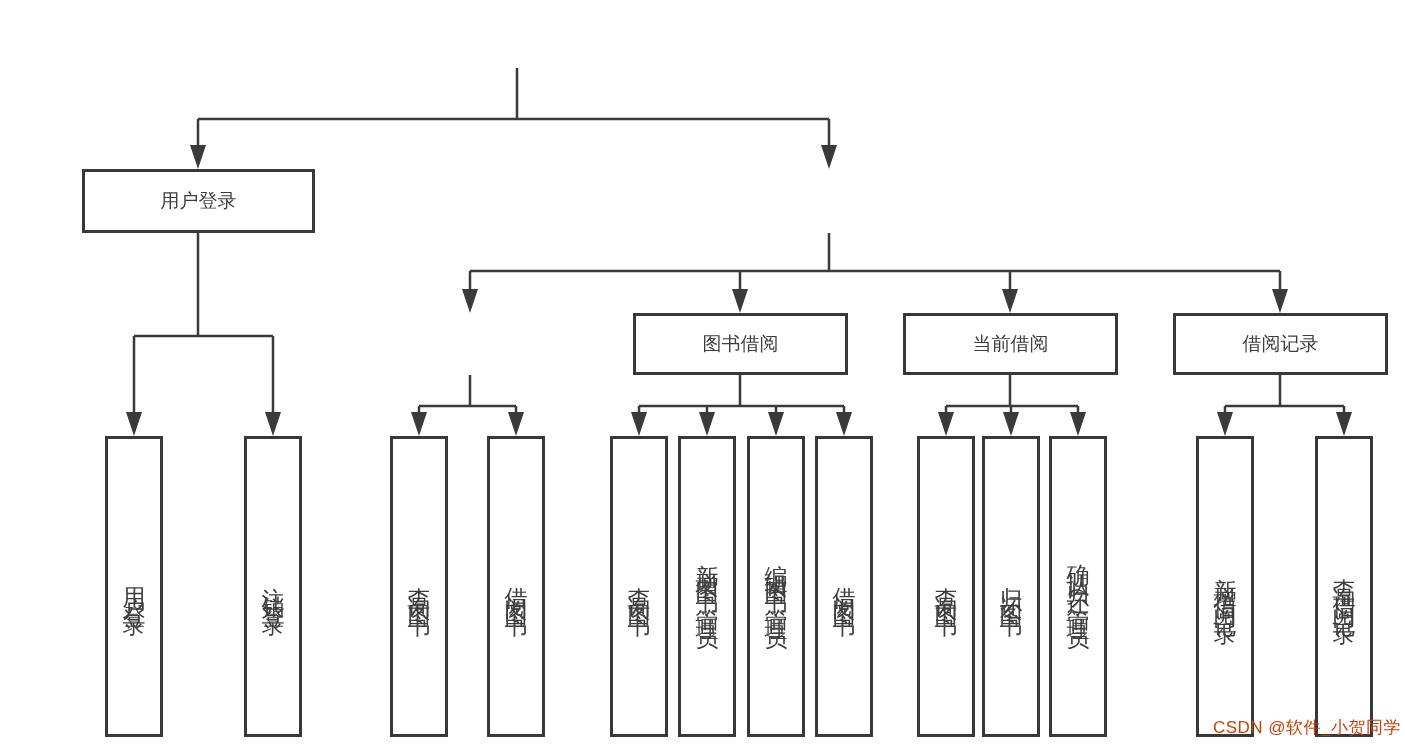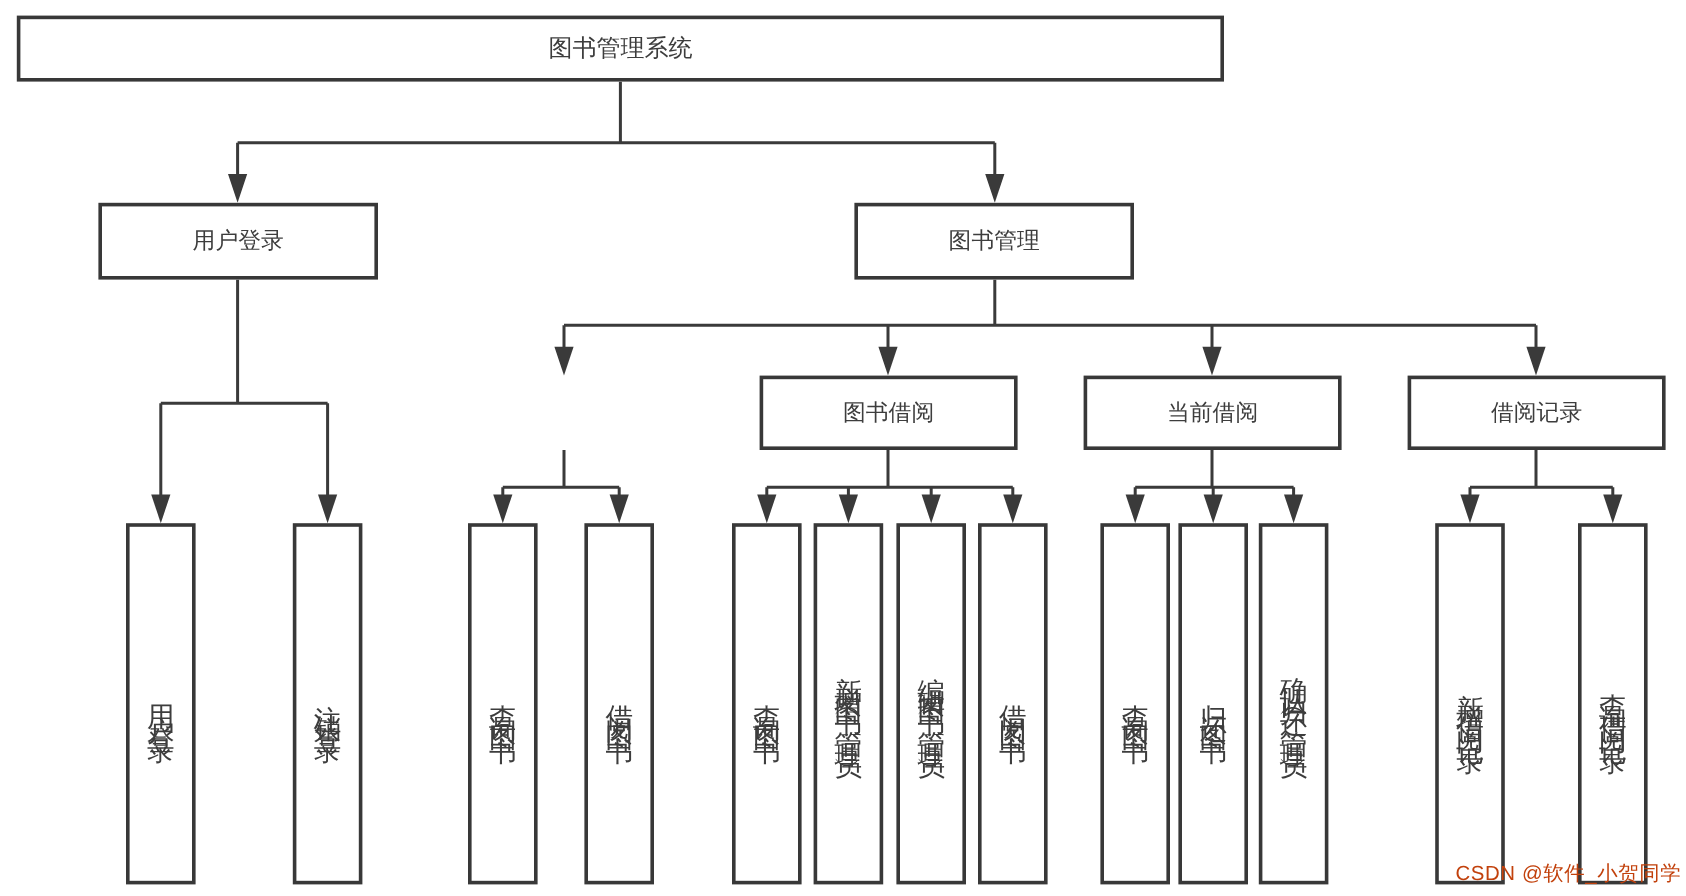--- a/index.html
+++ b/index.html
@@ -94,29 +94,23 @@
       <polygon points="1003,412 1019,412 1011,436"></polygon>
       <polygon points="1070,412 1086,412 1078,436"></polygon>
     </g>
     <g>
       <path d="M1280 375 V406 M1225 406 H1344 M1225 406 V413 M1344 406 V413"></path>
       <polygon points="1217,412 1233,412 1225,436"></polygon>
       <polygon points="1336,412 1352,412 1344,436"></polygon>
     </g>
   </svg>
 
-  <div class="box root-box">
-    <span>图书管理系统</span>
-  </div>
 
   <div class="box h-box lv2-a">
     <span>用户登录</span>
-  </div>
-  <div class="box h-box lv2-b">
-    <span>图书管理</span>
   </div>
 
   <div class="box h-box lv3 lv3-c">
     <span>当前借阅</span>
   </div>
   <div class="box h-box lv3 lv3-b">
     <span>图书借阅</span>
   </div>
   <div class="box h-box lv3 lv3-d">
     <span>借阅记录</span>

